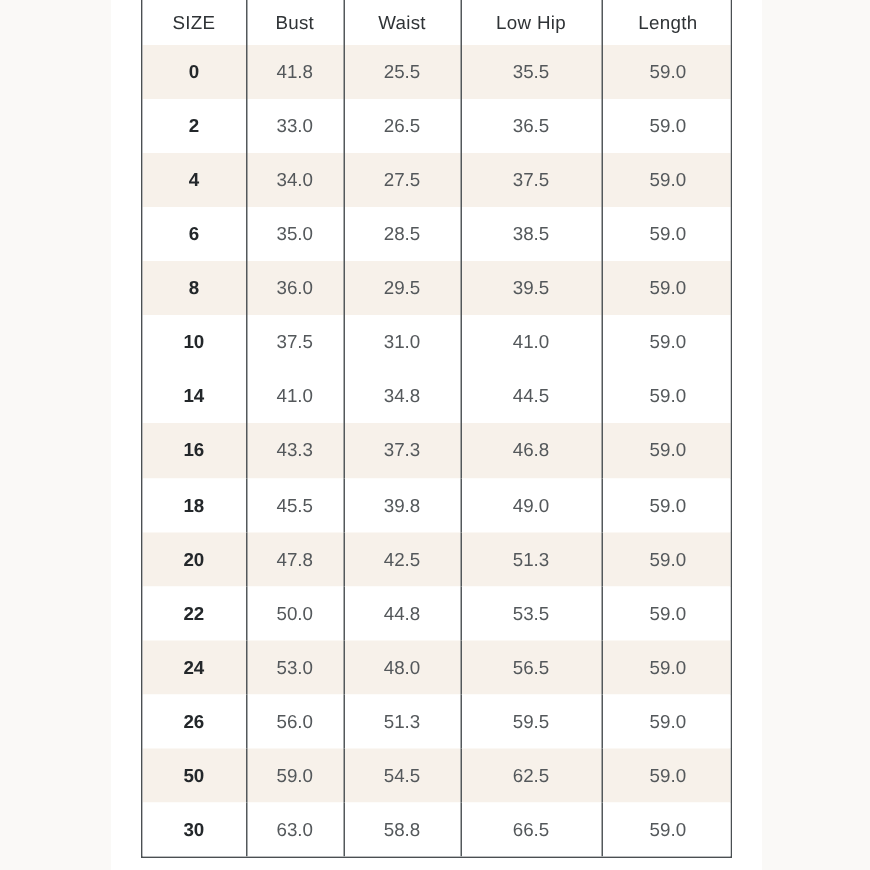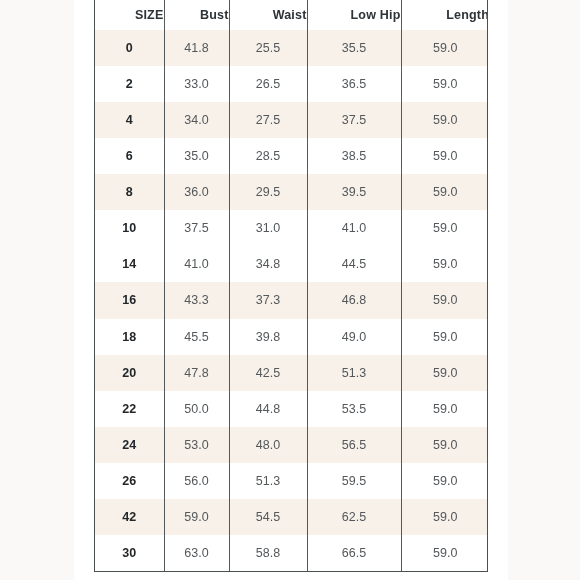--- a/index.html
+++ b/index.html
@@ -47,23 +47,23 @@
   }
   table.size-chart col.c-size   { width: 69px; }
   table.size-chart col.c-bust   { width: 65px; }
   table.size-chart col.c-waist  { width: 78px; }
   table.size-chart col.c-hip    { width: 94px; }
   table.size-chart col.c-length { width: 88px; }
 
   thead th {
     height: 30px;
     font-size: 12.5px;
-    font-weight: 700;
+    font-weight: 400;
     color: #2f3336;
-    text-align: right;
+    text-align: center;
     vertical-align: middle;
     background: #ffffff;
     padding: 0;
     letter-spacing: 0.2px;
   }
   tbody td {
     height: 33.8px;
     font-size: 12.5px;
     text-align: center;
     vertical-align: middle;
@@ -197,21 +197,21 @@
             <td>59.0</td>
           </tr>
           <tr class="plain">
             <td class="size-cell">26</td>
             <td>56.0</td>
             <td>51.3</td>
             <td>59.5</td>
             <td>59.0</td>
           </tr>
           <tr class="alt">
-            <td class="size-cell">42</td>
+            <td class="size-cell">50</td>
             <td>59.0</td>
             <td>54.5</td>
             <td>62.5</td>
             <td>59.0</td>
           </tr>
           <tr class="plain">
             <td class="size-cell">30</td>
             <td>63.0</td>
             <td>58.8</td>
             <td>66.5</td>

